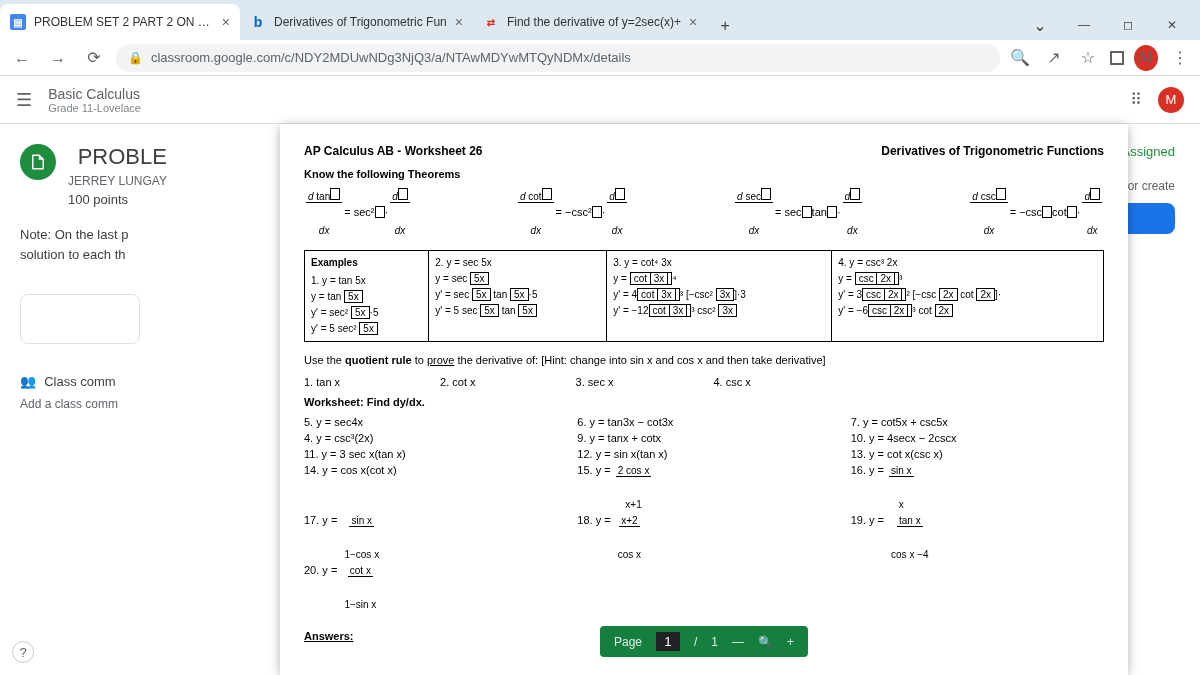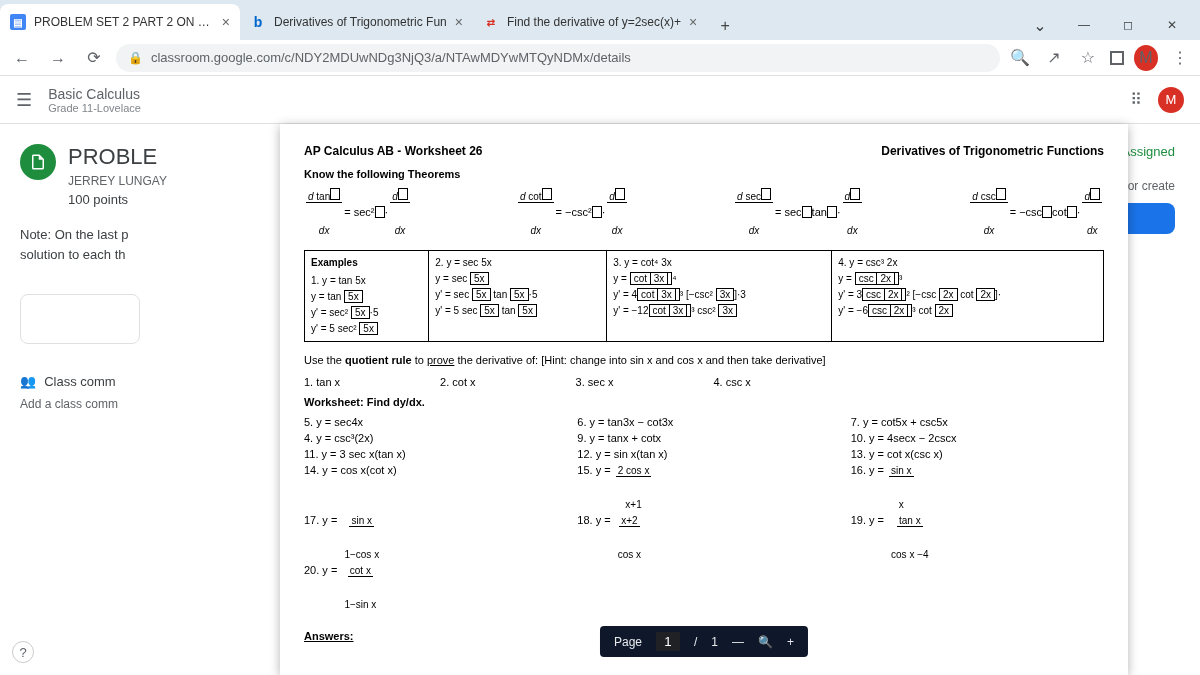--- a/index.html
+++ b/index.html
@@ -37,21 +37,21 @@
 .class-sub { font-size: 11px; color: #80868b; }
 .gc-right { margin-left: auto; display: flex; align-items: center; gap: 16px; }
 .apps-icon { color: #5f6368; font-size: 16px; }
 
 
 .main { position: relative; height: calc(675px - 40px - 36px - 48px); background: #fff; display: flex; }
 
 
 .left-col { width: 280px; padding: 20px 0 0 20px; font-size: 13px; color: #3c4043; }
 .assign-badge { width: 36px; height: 36px; border-radius: 50%; background: #1e8e3e; color: #fff; display: flex; align-items: center; justify-content: center; margin-bottom: 10px; }
-.assign-title { font-size: 22px; color: #3c4043; font-weight: 400; margin-bottom: 4px; }
+.assign-title { font-size: 22px; color: #3c4043; font-weight: 400; margin-bottom: 4px; text-align: right; }
 .assign-meta { font-size: 12px; color: #5f6368; margin-bottom: 4px; }
 .assign-pts { font-size: 13px; font-weight: 500; margin-bottom: 18px; }
 .assign-desc { font-size: 13px; color: #3c4043; line-height: 1.5; margin-bottom: 20px; }
 .assign-note { font-size: 13px; color: #3c4043; line-height: 1.5; }
 .comments-sec { margin-top: 30px; font-size: 13px; color: #3c4043; display: flex; align-items: center; gap: 8px; }
 .add-comment { font-size: 12px; color: #5f6368; margin-top: 8px; }
 
 
 .right-col { position: absolute; right: 25px; top: 20px; width: 170px; font-size: 13px; }
 .rc-assigned { color: #1e8e3e; text-align: right; margin-bottom: 20px; }
@@ -79,21 +79,21 @@
 .boxed { border: 1px solid #000; padding: 0 3px; }
 
 .quotient { font-size: 11px; margin-bottom: 10px; }
 .quot-row { display: flex; gap: 100px; margin-bottom: 4px; font-size: 11px; }
 .directions { font-weight: bold; font-size: 11px; margin: 8px 0; }
 .prob-grid { display: grid; grid-template-columns: 1fr 1fr 1fr; gap: 4px 20px; font-size: 11px; margin-bottom: 8px; }
 .prob-grid div { white-space: nowrap; }
 .answers-label { font-weight: bold; text-decoration: underline; font-size: 11px; margin-top: 20px; }
 
 
-.pdf-bar { position: absolute; bottom: 18px; left: 50%; transform: translateX(-50%); background: #0f172a; color: #fff; border-radius: 4px; padding: 6px 14px; display: flex; align-items: center; gap: 14px; font-size: 12px; font-family: Arial; }
+.pdf-bar { position: absolute; bottom: 18px; left: 50%; transform: translateX(-50%); background: #15803d; color: #fff; border-radius: 4px; padding: 6px 14px; display: flex; align-items: center; gap: 14px; font-size: 12px; font-family: Arial; }
 .pdf-bar .pg-input { background: #202124; border: none; color: #fff; width: 24px; text-align: center; padding: 2px; }
 .pdf-bar span { color: #e8eaed; }
 
 
 .help-badge { position: absolute; bottom: 12px; left: 12px; width: 22px; height: 22px; border: 1px solid #ccc; border-radius: 50%; display: flex; align-items: center; justify-content: center; font-size: 13px; color: #5f6368; z-index: 5; }
 </style>
 </head>
 <body>
 
 <div class="titlebar">

